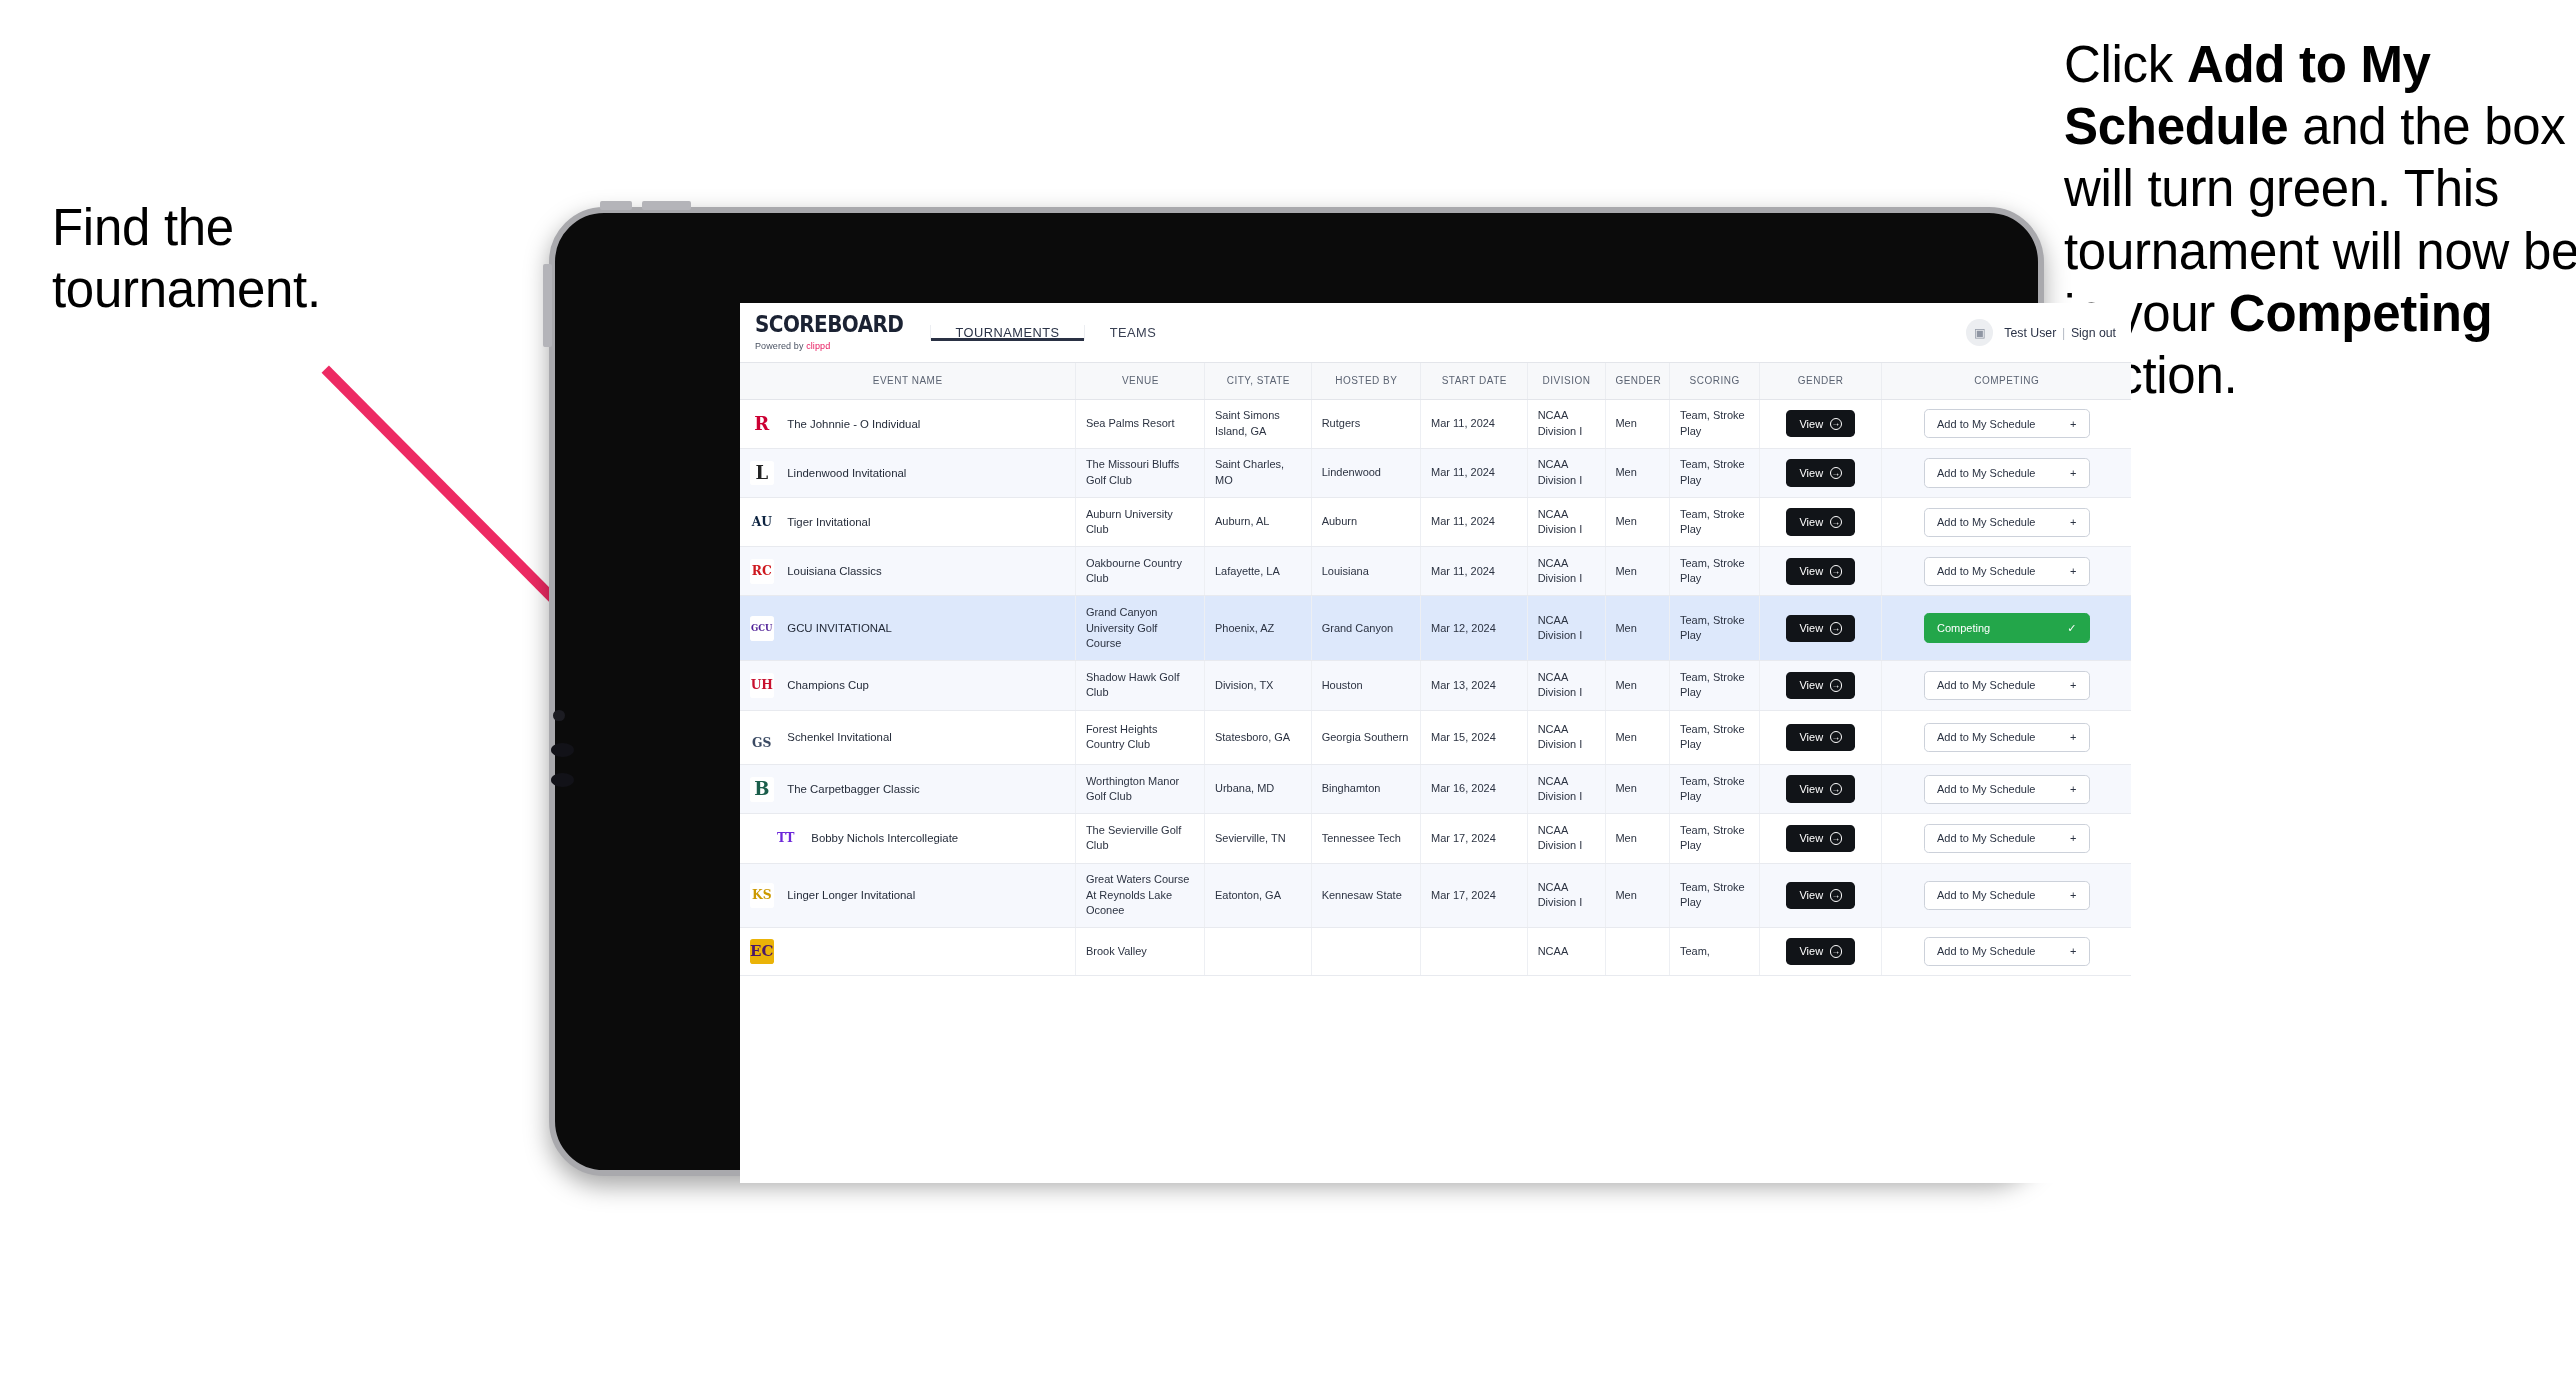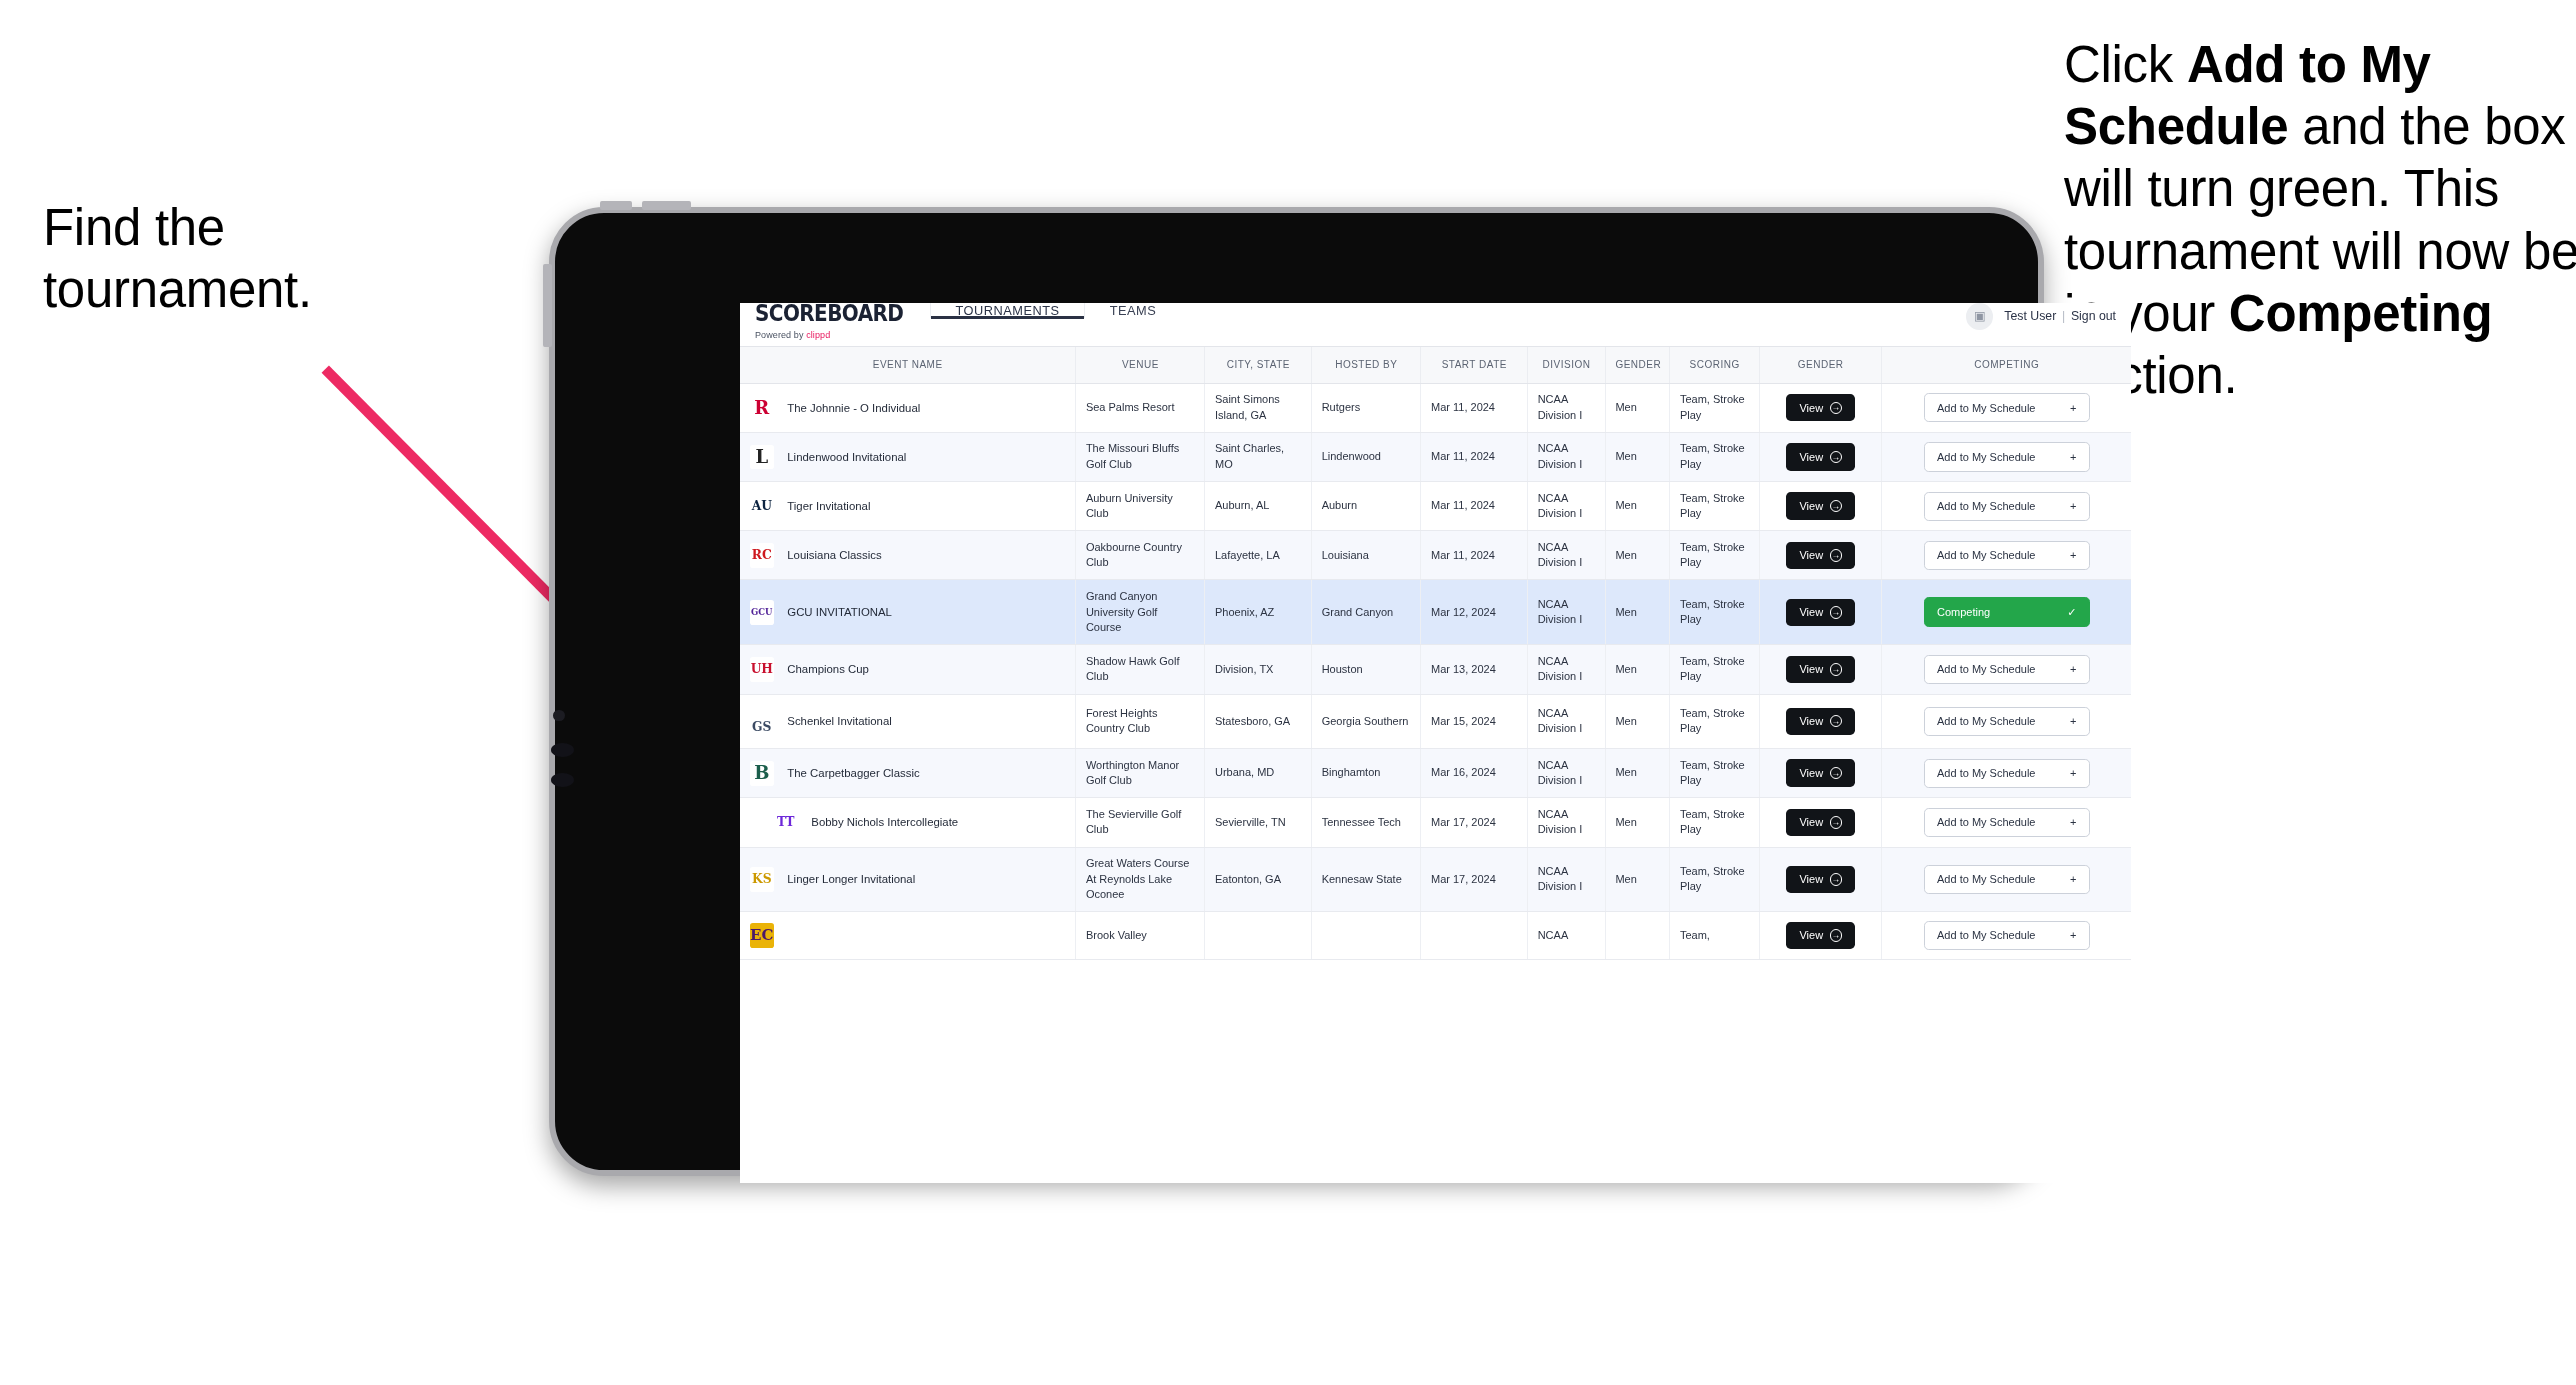--- a/index.html
+++ b/index.html
@@ -13,21 +13,21 @@
 
   
   .annot {
     position: absolute;
     color: #000;
     font-family: "Liberation Sans", sans-serif;
     font-weight: 400;
     line-height: 1.22;
     letter-spacing: -0.3px;
   }
-  #annot-left  { left: 43px;  top: 197px; width: 407px; font-size: 51px; }
+  #annot-left  { left: 52px;  top: 197px; width: 407px; font-size: 51px; }
   #annot-right { left: 2064px; top: 34px;  width: 516px; font-size: 51px; }
   .annot b { font-weight: 700; }
 
   
   .arrow-svg { position: absolute; overflow: visible; pointer-events: none; }
   #arrow-left-svg  { left: 312px;  top: 350px; }
   #arrow-right-svg { left: 1854px; top: 501px; }
 
   
   .tablet {
@@ -67,22 +67,22 @@
   .screen {
     position: absolute;
     left: 185px; top: 90px;
     width: 1391px; height: 880px;
     background: #ffffff;
     overflow: hidden;
   }
 
   
   .app-header {
-    display: flex; align-items: flex-start;
-    height: 44px;
+    display: flex; align-items: center;
+    height: 60px;
     background: #fff;
     border-bottom: 0.9px solid #e3e5ea;
     position: relative;
   }
   .brand {
     display: flex; flex-direction: column; justify-content: center;
     padding: 0 17px 0 15px;
     min-width: 134px;
   }
   .brand-title {

